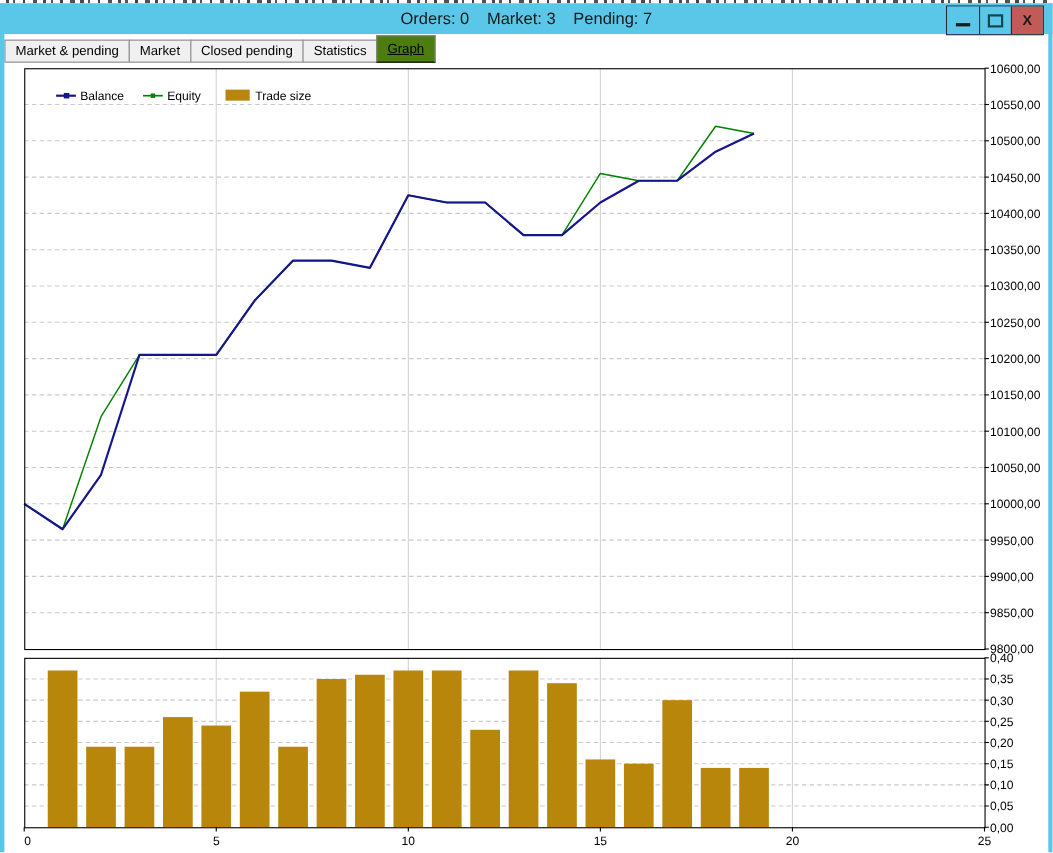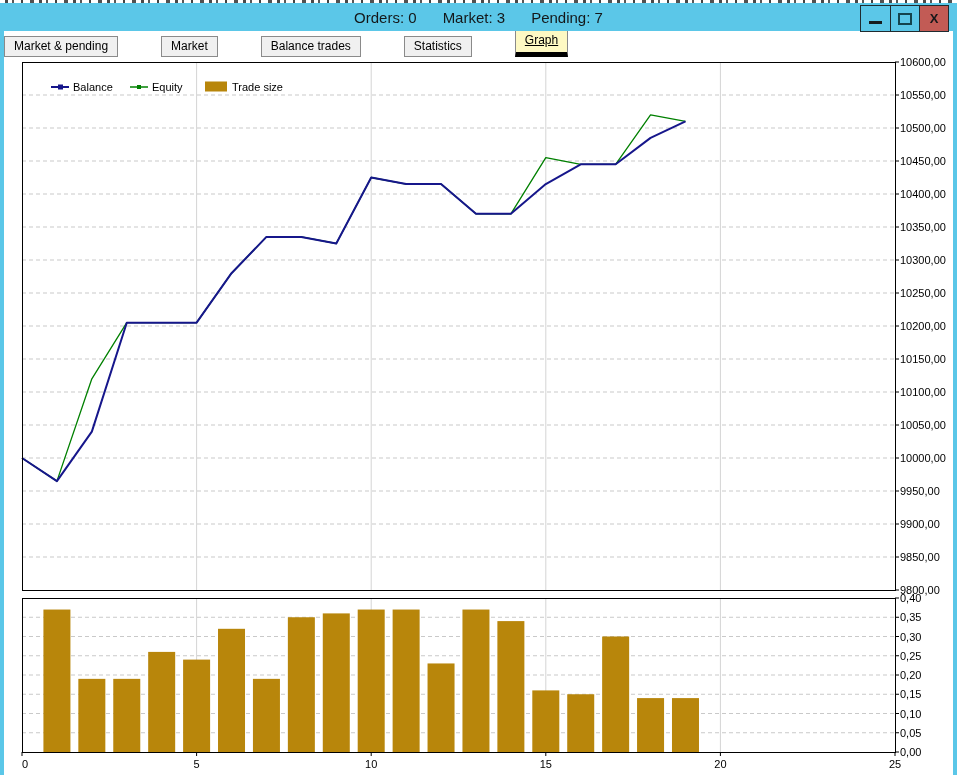--- a/index.html
+++ b/index.html
@@ -16,44 +16,44 @@
   }
   .frame-left,.frame-right{
     position:absolute;top:3px;bottom:0;width:4px;background:#5BC7E8;z-index:5;
   }
   .frame-left{left:0;}
   .frame-right{right:0;}
   .titlebar{
     position:absolute;left:0;top:3px;width:957px;height:28px;background:#5BC7E8;
     display:flex;align-items:center;justify-content:center;z-index:6;
   }
-  .title-group{display:flex;gap:26px;font-size:15px;color:#14181a;}
+  .title-group{display:flex;gap:16px;font-size:15px;color:#14181a;}
   .win-controls{
     position:absolute;right:8px;top:2px;display:flex;height:25px;
     border:1px solid #1f2b30;background:#5BC7E8;
   }
   .win-btn{
     width:29px;height:25px;display:flex;align-items:center;justify-content:center;
     background:#5BC7E8;border-left:1px solid #1f2b30;cursor:default;box-sizing:border-box;
   }
   .win-btn:first-child{border-left:none;}
   .win-btn.close{background:#C25B55;}
   .min-bar{width:13px;height:3px;background:#161c1e;margin-top:7px;}
   .max-box{width:10px;height:8px;border:2px solid #14444e;}
   .close-x{font-weight:bold;font-size:13px;color:#17181a;}
   .tabbar{
-    position:absolute;left:5px;top:33px;height:24px;display:flex;align-items:flex-end;z-index:4;gap:44px;
+    position:absolute;left:5px;top:33px;height:24px;display:flex;align-items:flex-end;z-index:4;
   }
   .tab{
     height:19px;line-height:19px;padding:0 9px;background:#F0F0F0;
     border:1px solid #8a8a8a;margin-left:-1px;font-size:12px;color:#000;
     white-space:nowrap;position:relative;
   }
   .tab.active{
-    background:#fef9c3;height:23px;line-height:22px;border-bottom:5px solid #000000;
+    background:#4d7c0f;height:23px;line-height:22px;border-bottom:1px solid #000000;
     z-index:2;margin-top:-3px;text-decoration:underline;
   }
   svg text{font-family:"Liberation Sans", sans-serif;}
 </style>
 </head>
 <body>
 
 <div class="top-clip"></div>
 <div class="frame-left"></div>
 <div class="frame-right"></div>
@@ -78,21 +78,21 @@
 </div>
 
 <div class="tabbar">
   <div class="tab">
     <span>Market &amp; pending</span>
   </div>
   <div class="tab">
     <span>Market</span>
   </div>
   <div class="tab">
-    <span>Balance trades</span>
+    <span>Closed pending</span>
   </div>
   <div class="tab">
     <span>Statistics</span>
   </div>
   <div class="tab active">
     <span>Graph</span>
   </div>
 </div>
 
 <svg id="chart-svg" width="957" height="775" style="position:absolute;left:0;top:0;z-index:1;">

